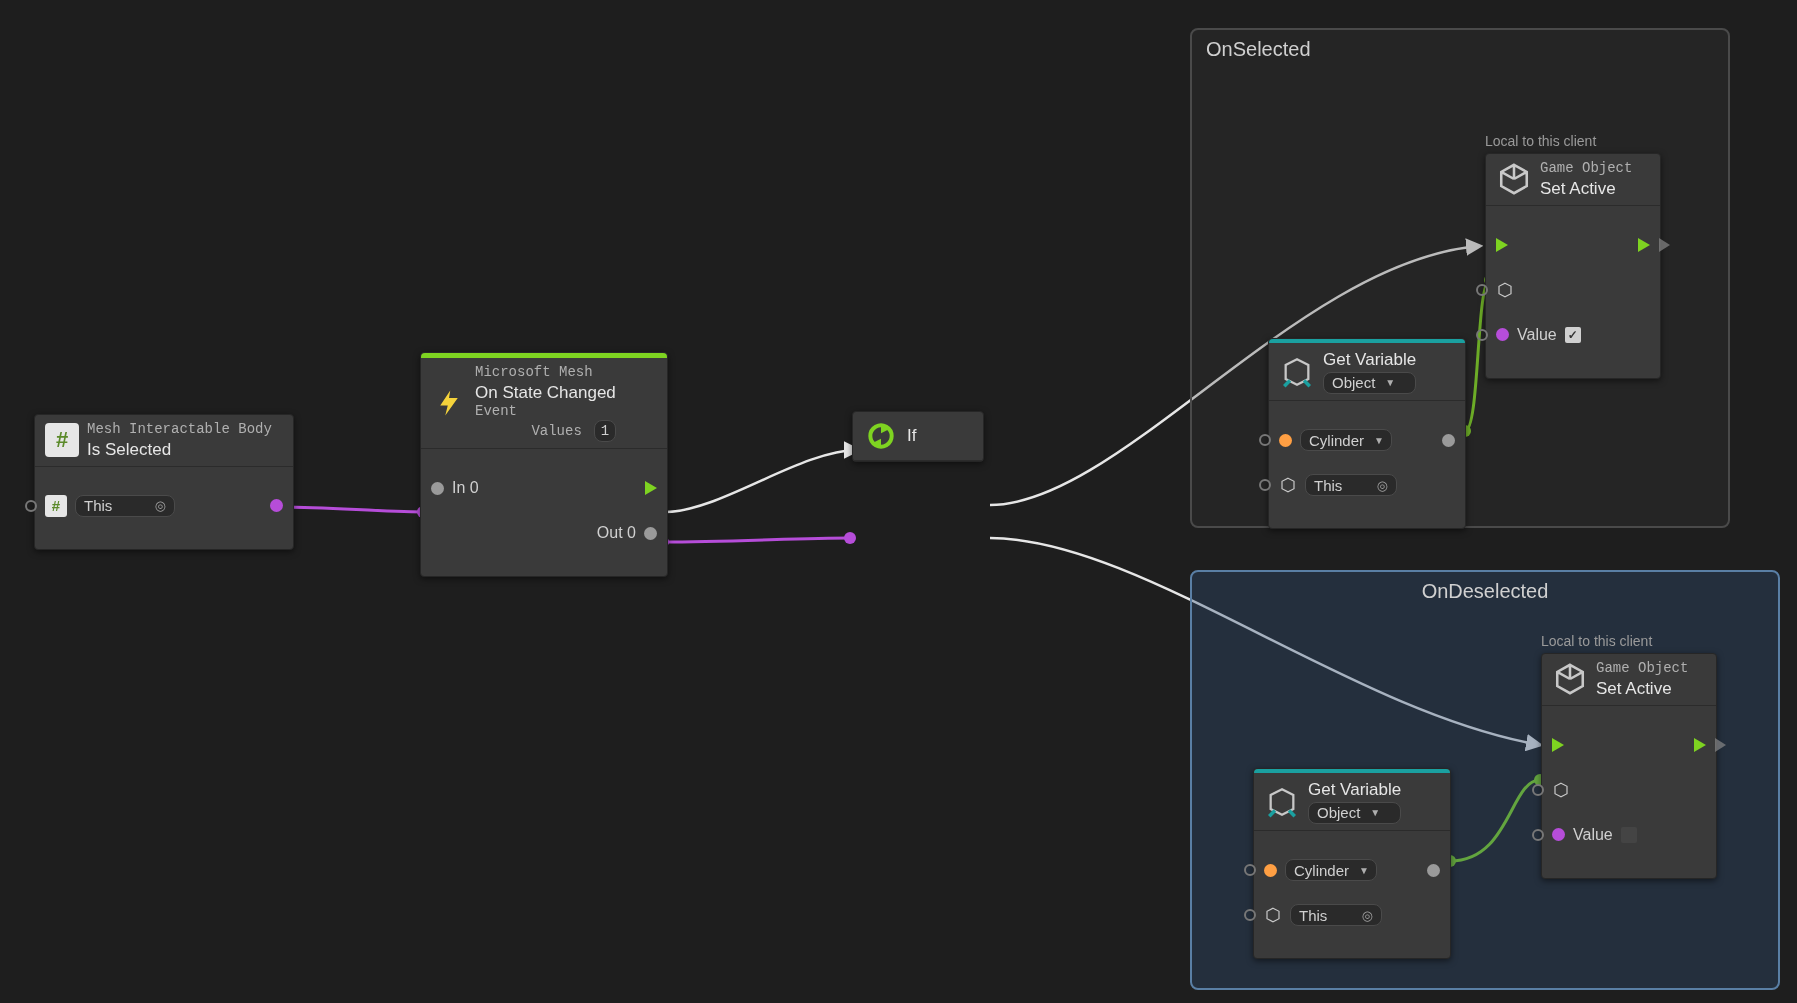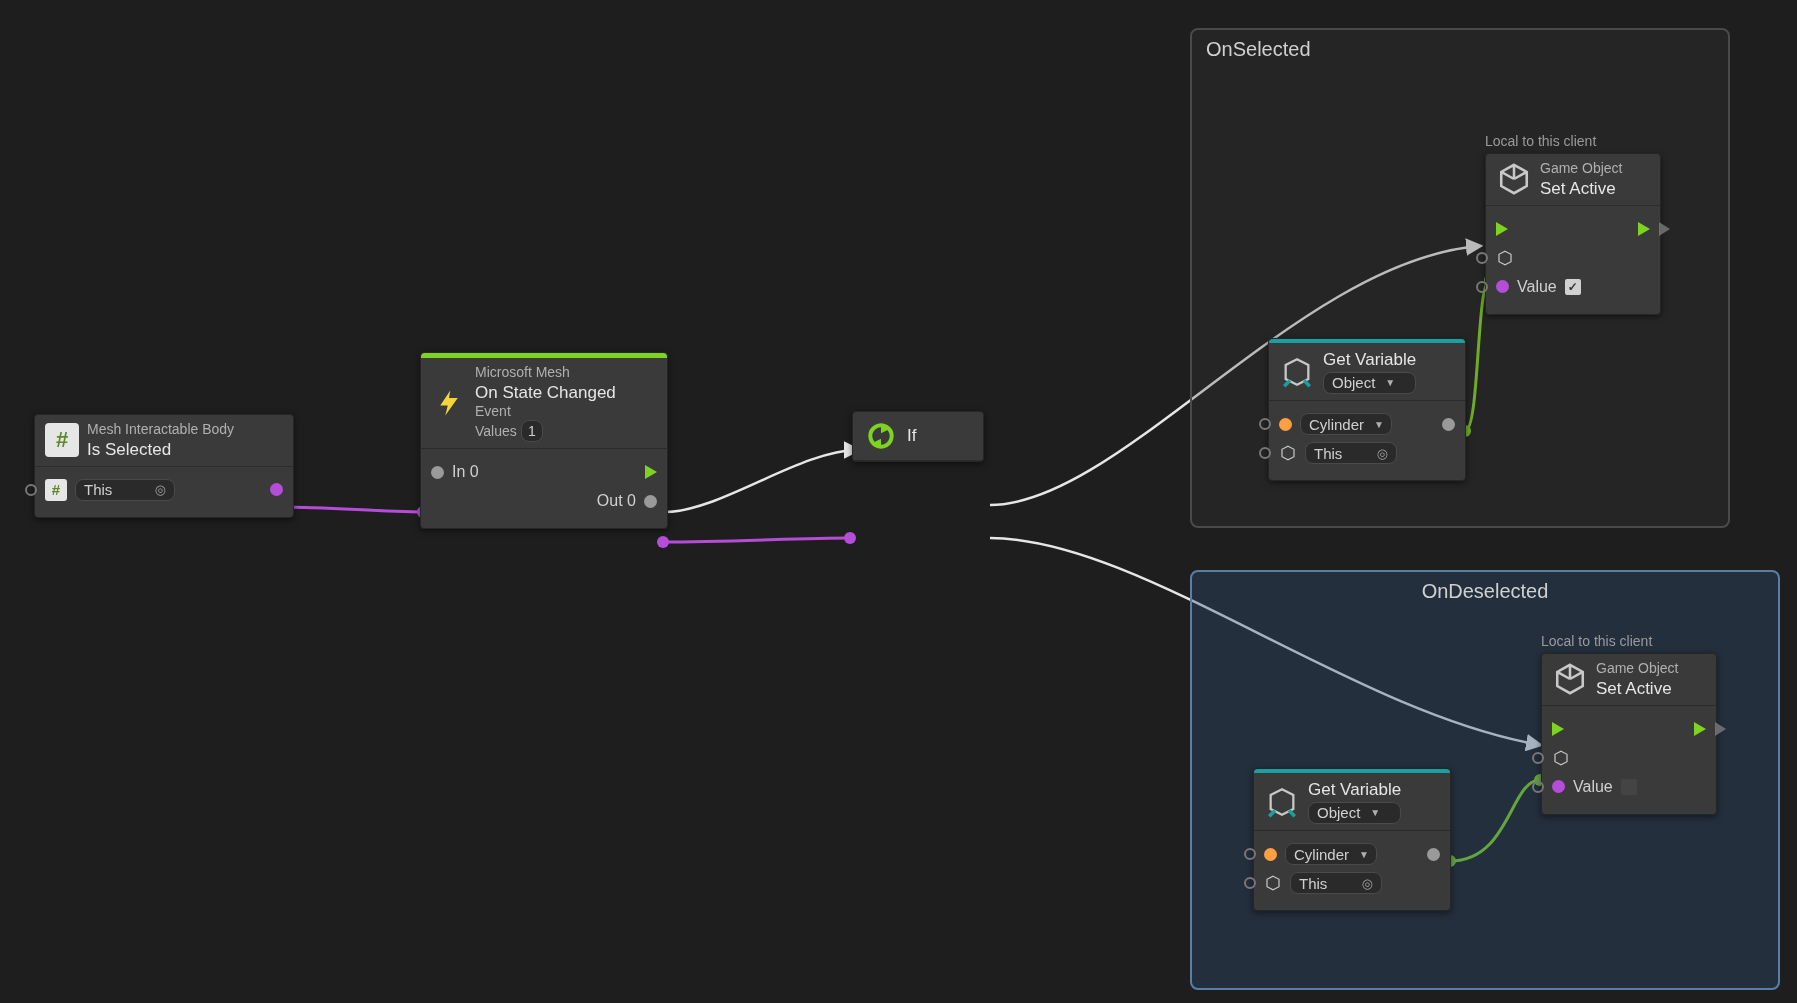--- a/index.html
+++ b/index.html
@@ -52,27 +52,27 @@
     border-bottom: 1px solid #2b2b2b;
   }
   .node .header.green-strip { border-top: 5px solid #7ed321; border-radius: 4px 4px 0 0; }
   .node .header.teal-strip  { border-top: 4px solid #1aa0a0; border-radius: 4px 4px 0 0; }
   .node .icon {
     width: 36px; height: 36px;
     display: flex; align-items: center; justify-content: center;
     flex-shrink: 0;
   }
   .node .titleblock { display: flex; flex-direction: column; line-height: 1.25; }
-  .node .subtitle { font-size: 14px; color: #b0b0b0; }
+  .node .subtitle { font-size: 14px; color: #b0b0b0; font-family: Liberation Mono, monospace; }
   .node .title { font-size: 17px; color: #e6e6e6; }
   .node .body { padding: 6px 10px 10px 10px; }
   .row {
     display: flex; align-items: center;
     gap: 8px;
-    margin: 5px 0;
+    margin: 21px 0;
     position: relative;
     min-height: 24px;
   }
   .row .port {
     width: 13px; height: 13px;
     border-radius: 50%;
     flex-shrink: 0;
   }
   .port.grey { background: #9a9a9a; }
   .port.purple { background: #b64dd9; }
@@ -207,21 +207,21 @@
   <div class="header green-strip">
     <div class="icon">
       <svg viewBox="0 0 24 24" width="30" height="30">
           <path d="M13 2 L5 14 L11 14 L9 22 L19 8 L12 8 Z" fill="#f5d33b"></path>
         </svg>
     </div>
     <div class="titleblock">
       <span class="subtitle">Microsoft Mesh</span>
       <span class="title">On State Changed</span>
       <span class="subtitle">Event</span>
-      <span class="subtitle" style="display:flex;align-items:center;gap:4px;">
+      <span class="subtitle" style="display:flex;align-items:center;gap:12px;justify-content:flex-end;">
         <span>Values</span>
         <span class="field" style="min-width:22px;width:22px;justify-content:center;">1</span>
       </span>
     </div>
   </div>
   <div class="body">
     <div class="row">
       <span class="port grey"></span>
       <span class="label">In 0</span>
       <span class="spacer"></span>

